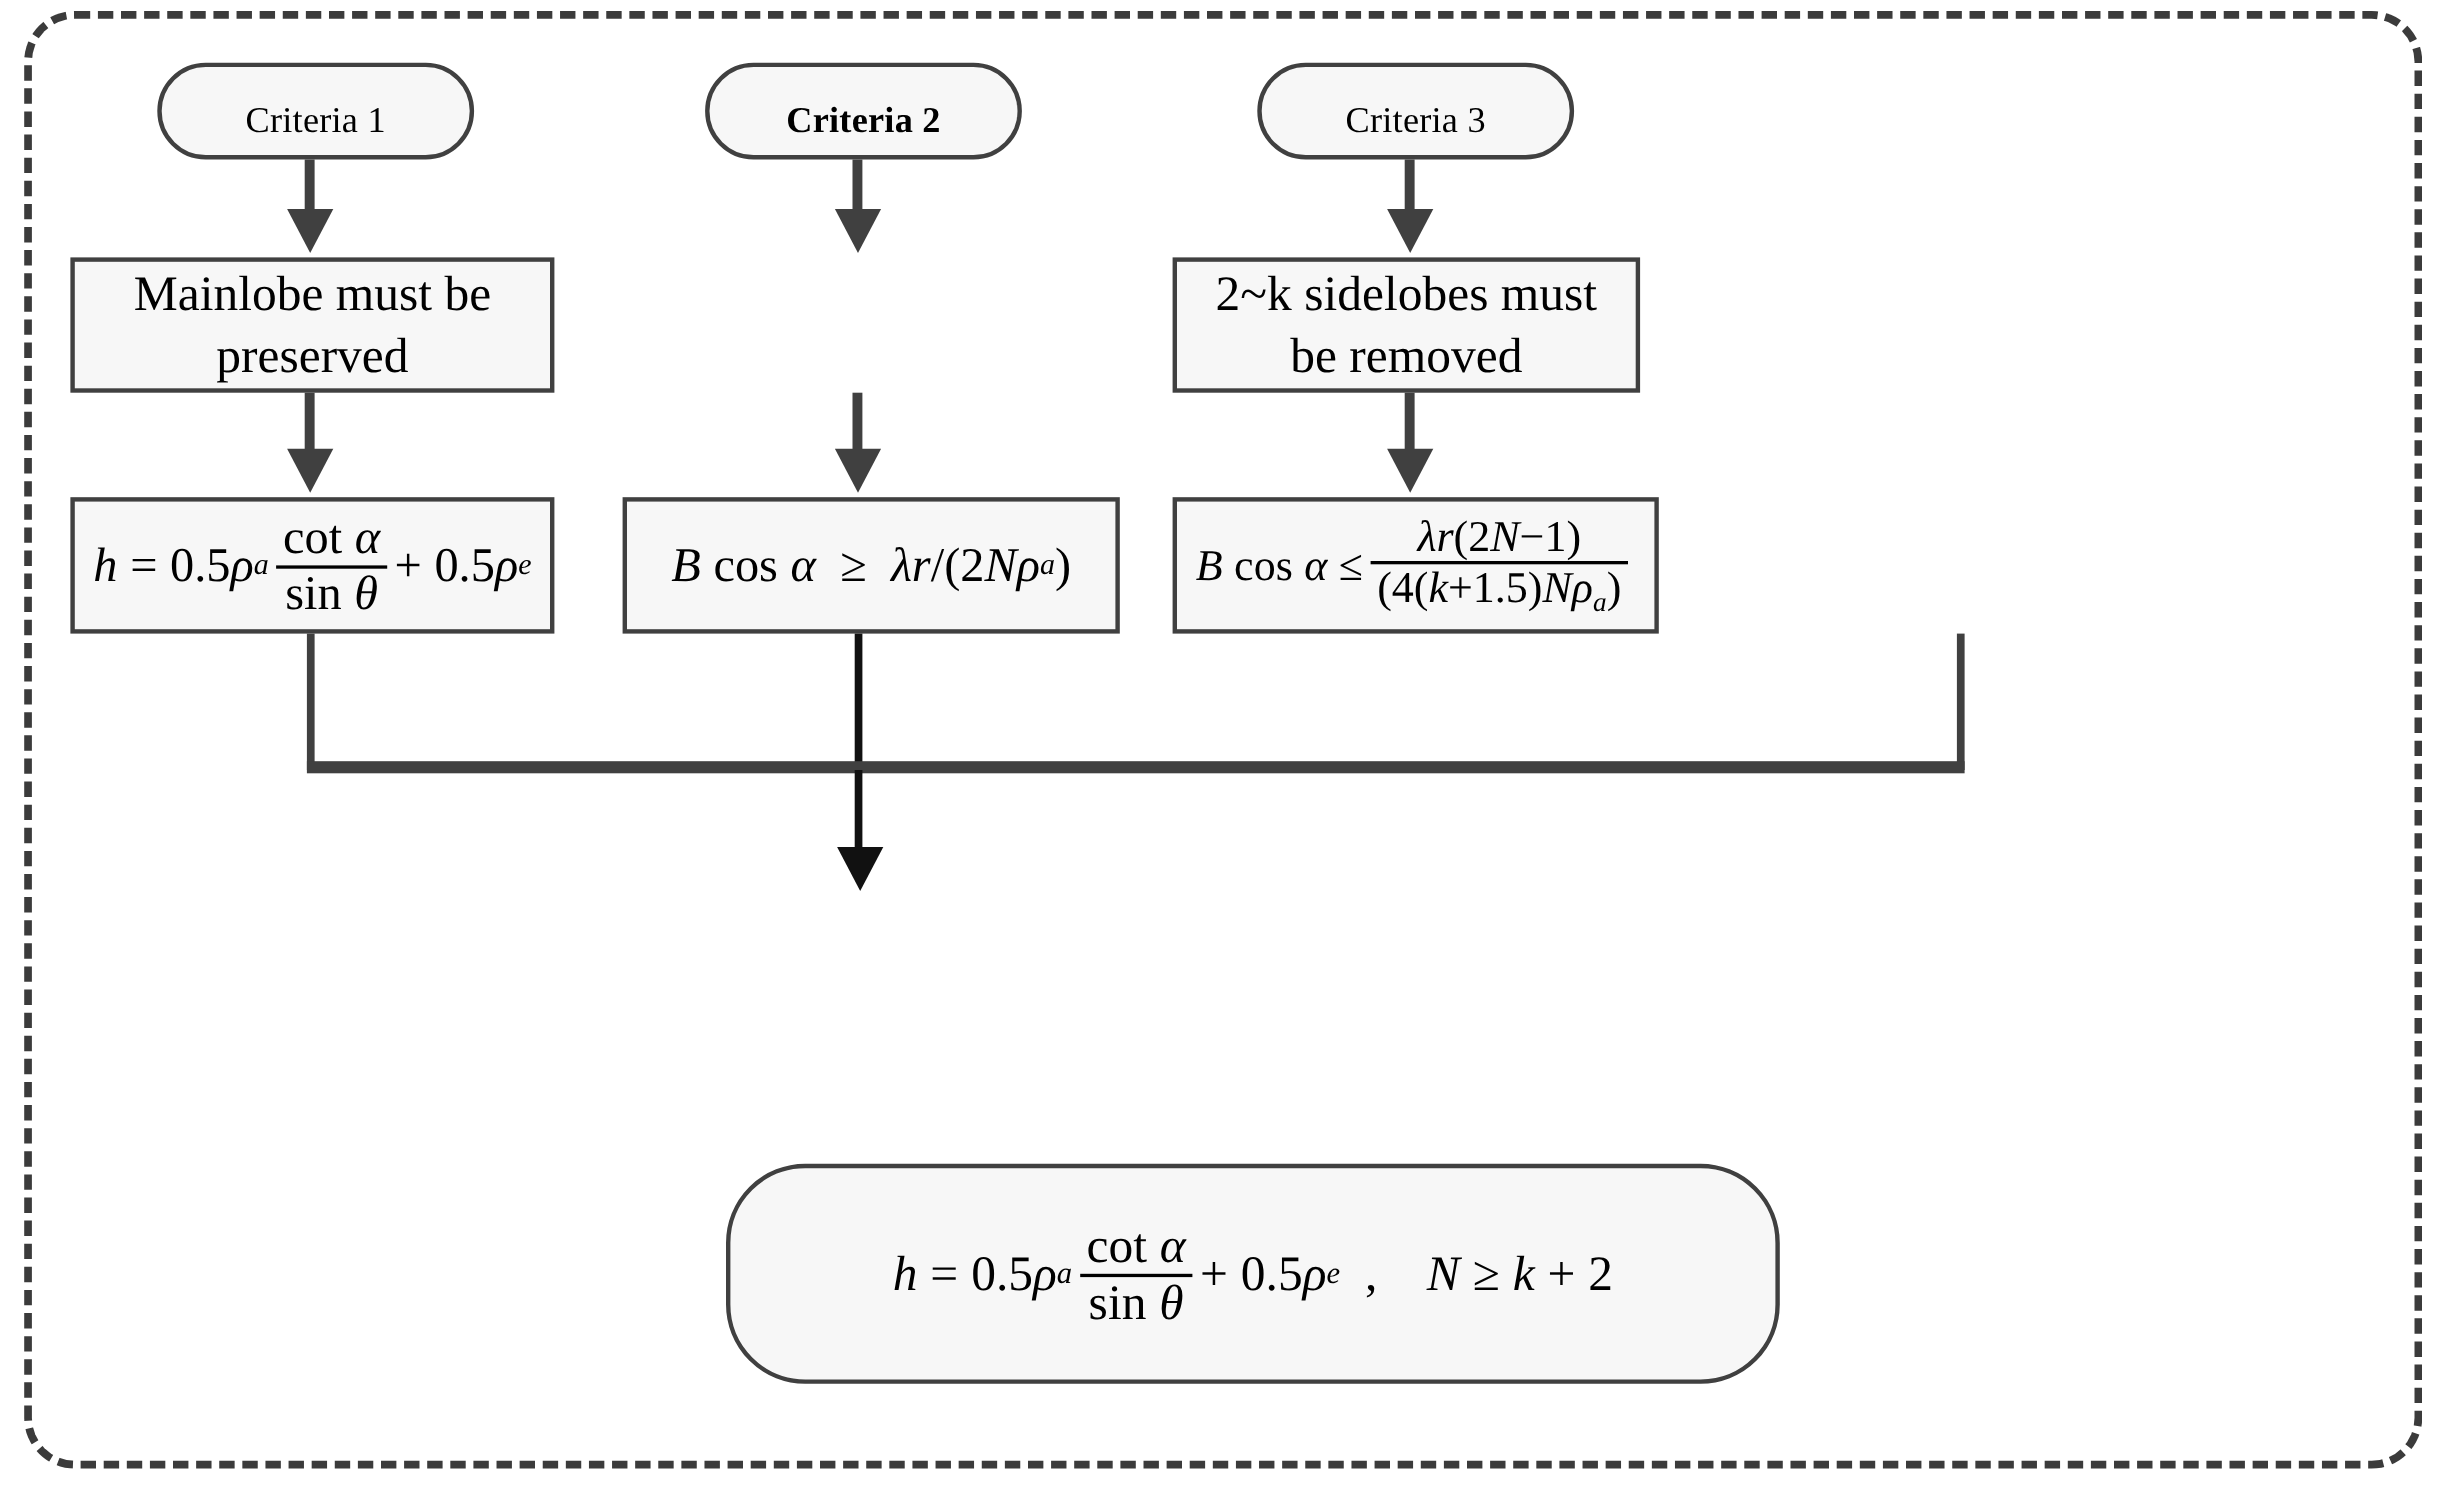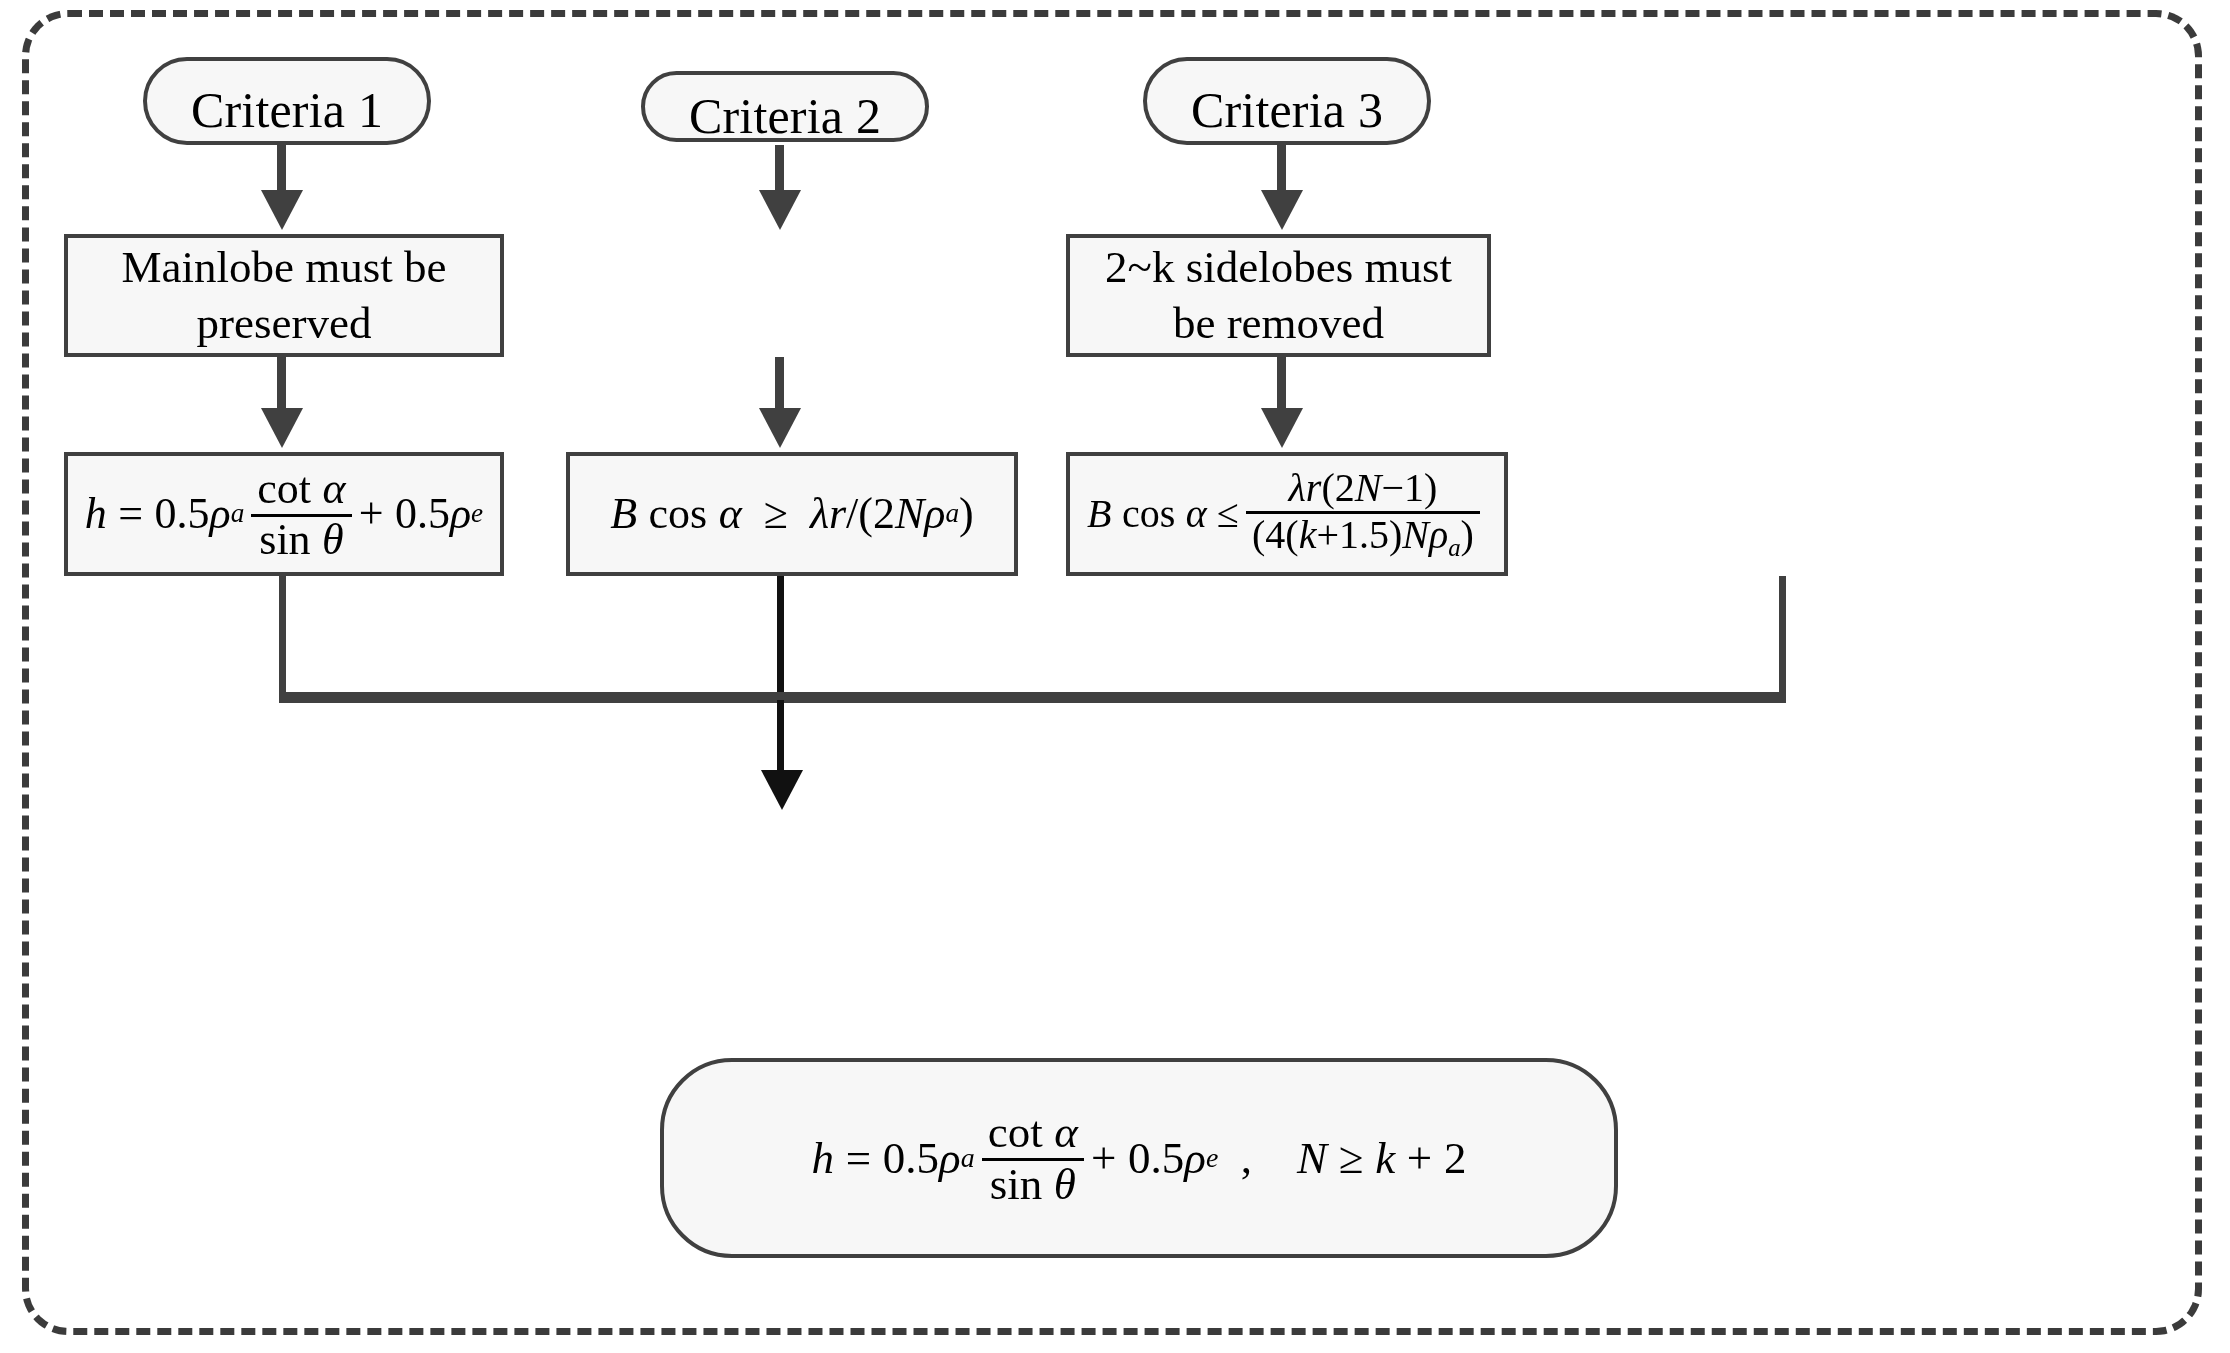--- a/index.html
+++ b/index.html
@@ -42,21 +42,21 @@
     text-align: center;
     color: #000;
   }
   .node.rounded {
     border-radius: 56px;
   }
   .node.rect {
     border-radius: 0;
   }
   .criteria-label {
-    font-size: 50px;
+    font-size: 33px;
     line-height: 1.15;
     letter-spacing: 0.2px;
     margin-top: 20px;
   }
   .stmt-label {
     font-size: 45px;
     line-height: 1.24;
     padding: 0 14px;
   }
 
@@ -170,21 +170,21 @@
         <span class="fden"><span class="up">sin</span><span class="sp"></span><span>θ</span></span>
       </span>
       <span class="up">+</span>
         <span class="sp"></span>
       <span class="num">0.5</span>
         <span>ρ</span>
         <span class="sub">e</span>
     </span>
   </div>
 
-  <div class="node rounded" style="left:641px; top:71px; width:288px; height:71px;">
+  <div class="node rounded" style="left:641px; top:57px; width:288px; height:88px;font-weight:bold;">
     <span class="criteria-label">Criteria 2</span>
   </div>
 
   <div class="vline" style="left:775px; top:145px; width:9px; height:48px;"></div>
   <div class="arrowhead" style="left:759px; top:190px;"></div>
 
 
   <div class="vline" style="left:775px; top:357px; width:9px; height:55px;"></div>
   <div class="arrowhead" style="left:759px; top:408px;"></div>
 

